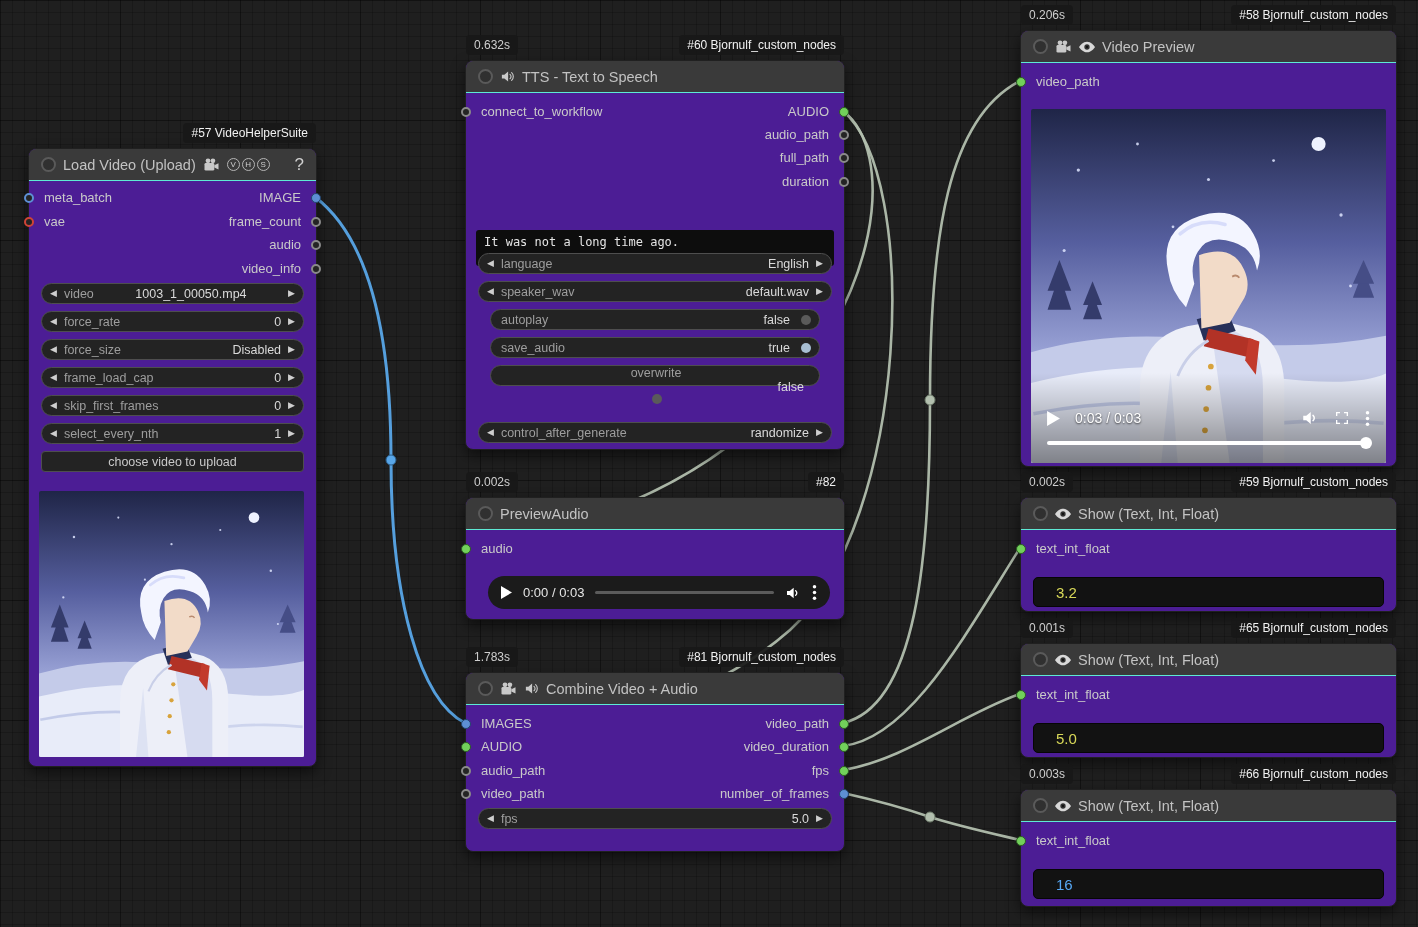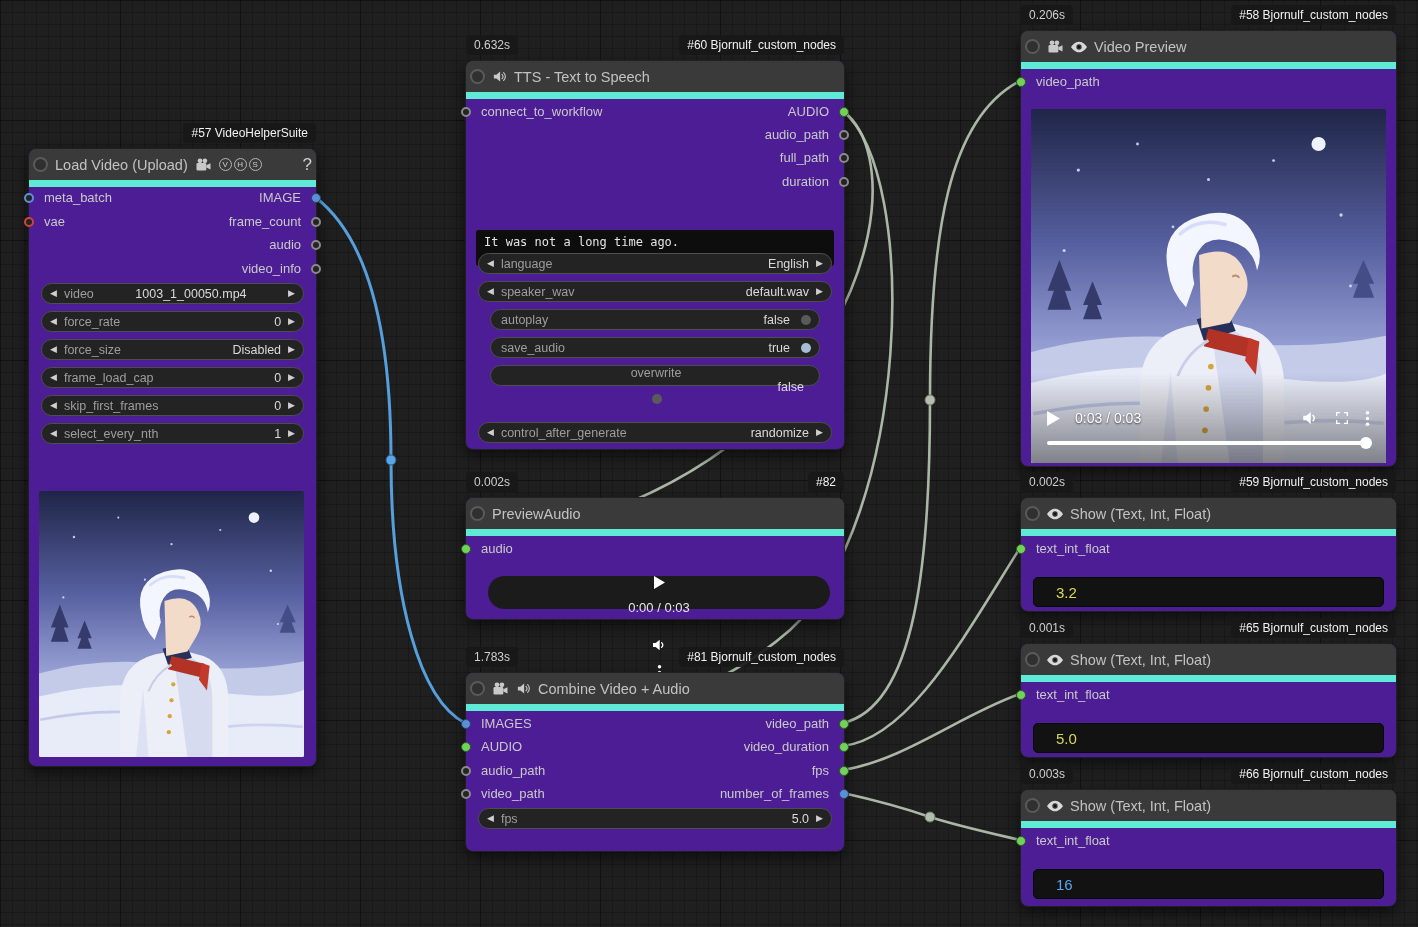--- a/index.html
+++ b/index.html
@@ -13,22 +13,22 @@
       linear-gradient(90deg,rgba(0,0,0,.28) 1px,transparent 1px);
     background-size:12px 12px,12px 12px,120px 120px,120px 120px;}
   svg.wires{position:absolute;inset:0;z-index:1;pointer-events:none;}
   .wire{fill:none;stroke-linecap:round;}
   .wire-g{stroke:var(--wire-green);stroke-width:2.6;opacity:.95;}
   .wire-b{stroke:var(--wire-blue);stroke-width:3;opacity:.95;}
 
   .node{position:absolute;z-index:2;background:#4c1d95;border:1px solid #202020;border-radius:8px;
         box-shadow:0 6px 14px rgba(0,0,0,.55);}
   .nheader{position:absolute;left:0;right:0;top:0;height:31px;background:#3a3a3a;
-           border-radius:7px 7px 0 0;border-bottom:7px solid #5eead4;
-           display:flex;align-items:center;gap:7px;padding:0 4px;}
+           border-radius:7px 7px 0 0;border-bottom:1px solid #5eead4;
+           display:flex;align-items:center;gap:7px;padding:0 12px;}
   .ntitle{color:#c2c2c2;font-size:14.5px;white-space:nowrap;}
   .cdot{width:11px;height:11px;border-radius:50%;background:#303030;border:2px solid #5a5a5a;flex:0 0 auto;}
   .badge{position:absolute;top:-26px;background:rgba(24,24,24,.92);color:#cfcfcf;font-size:12px;
          padding:3px 8px;border-radius:4px;white-space:nowrap;z-index:3;}
   .badge.time{left:0;}
   .badge.nid{right:0;color:#f2f2f2;}
 
   .srow{position:absolute;left:0;right:0;height:22px;}
   .in-label{position:absolute;left:15px;line-height:22px;font-size:13px;color:#c9c9c9;white-space:nowrap;}
   .out-label{position:absolute;right:15px;line-height:22px;font-size:13px;color:#c9c9c9;white-space:nowrap;}
@@ -226,20 +226,21 @@
     <span class="wlabel">skip_first_frames</span>
     <span class="wvalue">0</span>
     <span class="warr">▶</span>
   </div>
   <div class="widget" style="top:274px">
     <span class="warr">◀</span>
     <span class="wlabel">select_every_nth</span>
     <span class="wvalue">1</span>
     <span class="warr">▶</span>
   </div>
+  <div class="vbutton" style="top:302px">choose video to upload</div>
 
   <div class="vimage" style="top:342px;left:10px;width:265px;height:266px;">
     <svg viewBox="0 0 300 300" preserveAspectRatio="xMidYMid slice">
         <use href="#winterScene"></use>
       </svg>
   </div>
 </div>
 
 <div class="node" style="left:465px;top:60px;width:378px;height:388px;">
   <div class="badge time">0.632s</div>
@@ -315,21 +316,21 @@
   <div class="badge time">0.002s</div>
   <div class="badge nid">#82</div>
   <div class="nheader">
     <span class="cdot"></span>
     <span class="ntitle">PreviewAudio</span>
   </div>
   <div class="srow" style="top:40px">
     <span class="port pin p-green"></span>
     <span class="in-label">audio</span>
   </div>
-  <div class="audio-player" style="left:22px;right:14px;top:78px;flex-direction:column;">
+  <div class="audio-player" style="left:22px;right:14px;top:78px;">
     <span class="icon">
       <svg width="11" height="13" viewBox="0 0 12 14">
           <path d="M0 0l12 7-12 7z" fill="#fff"></path>
         </svg>
     </span>
     <span class="ap-time">0:00 / 0:03</span>
     <span class="ap-track"></span>
     <span class="icon">
       <svg width="16" height="16" viewBox="0 0 24 24">
           <path d="M3 9v6h4l6 5V4L7 9H3z" fill="#fff"></path>

